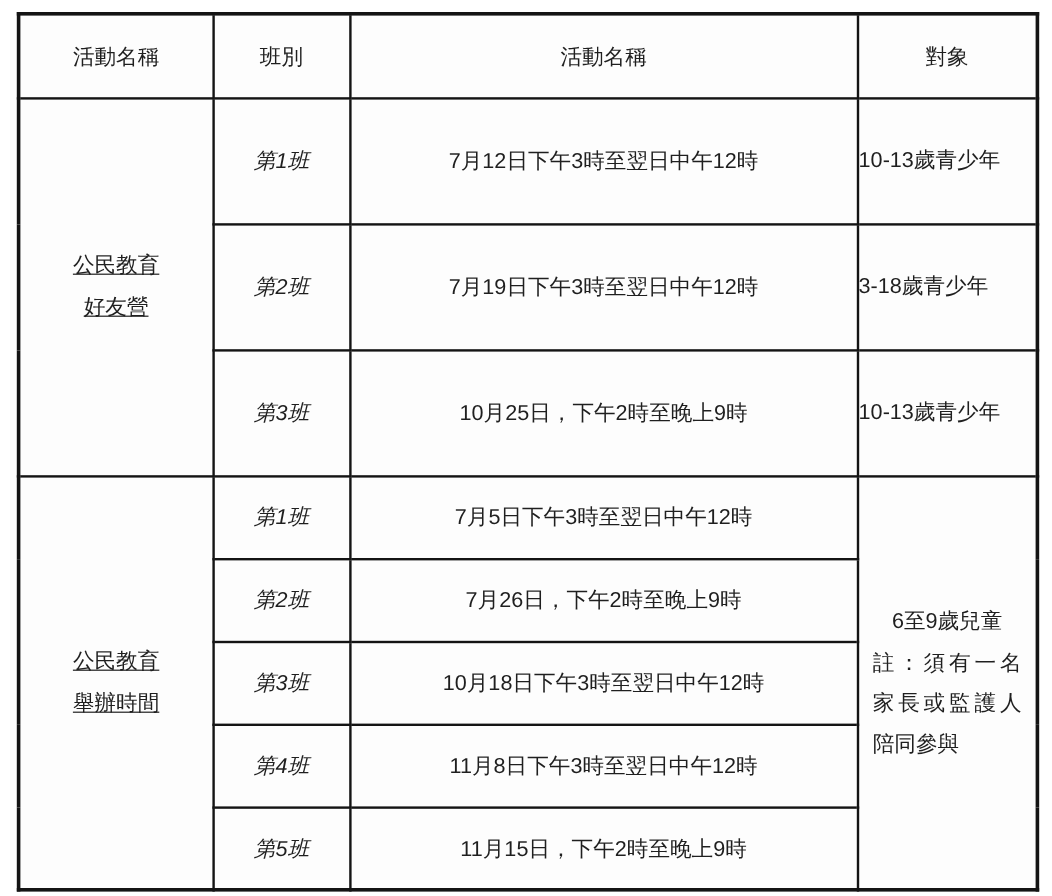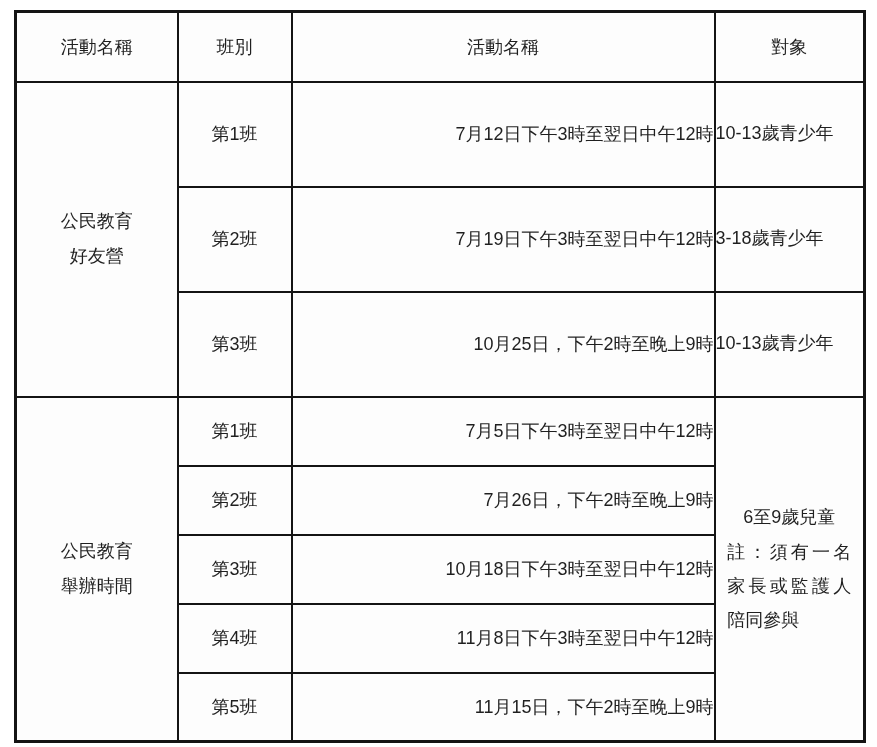--- a/index.html
+++ b/index.html
@@ -32,24 +32,25 @@
     background:var(--row-plain);
     padding:0;
   }
   tr.r-header{height:70px;}
   tr.r-tall{height:105px;}
   tr.r-short{height:69px;}
   th.hdr{text-align:center;}
   td.activity{
     text-align:center;
     line-height:1.95;
+    text-decoration:underline;
   }
-  td.classcol{text-align:center;}
+  td.classcol{text-align:center;font-style:italic;}
   td.timecol{
-    text-align:right;
+    text-align:center;
     padding-left:21px;
     padding-right:6px;
   }
   td.audcol{
     text-align:left;
     padding:6px 10px;
     line-height:1.85;
     margin-top:40px;
   }
   td.audcol .aud-wrap{

